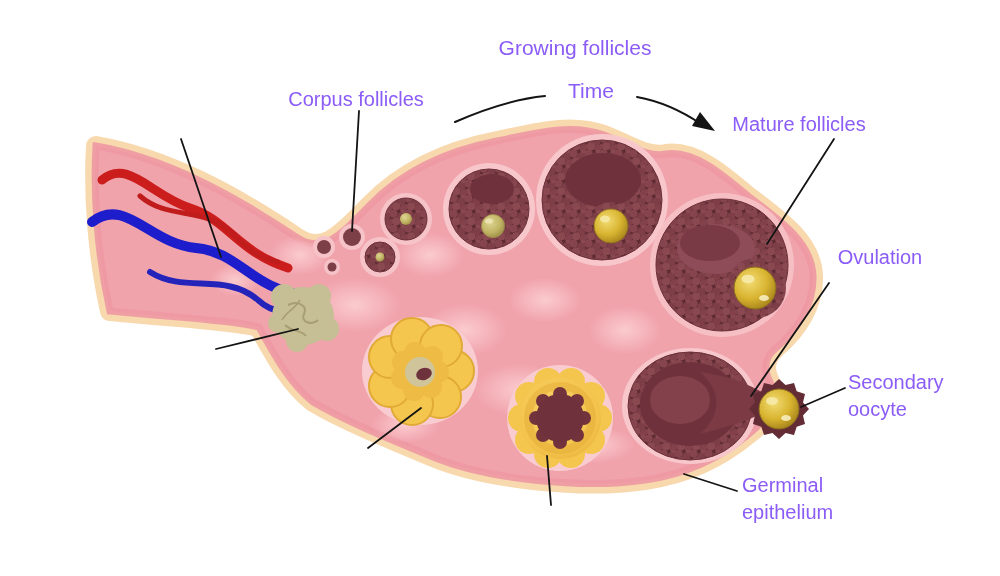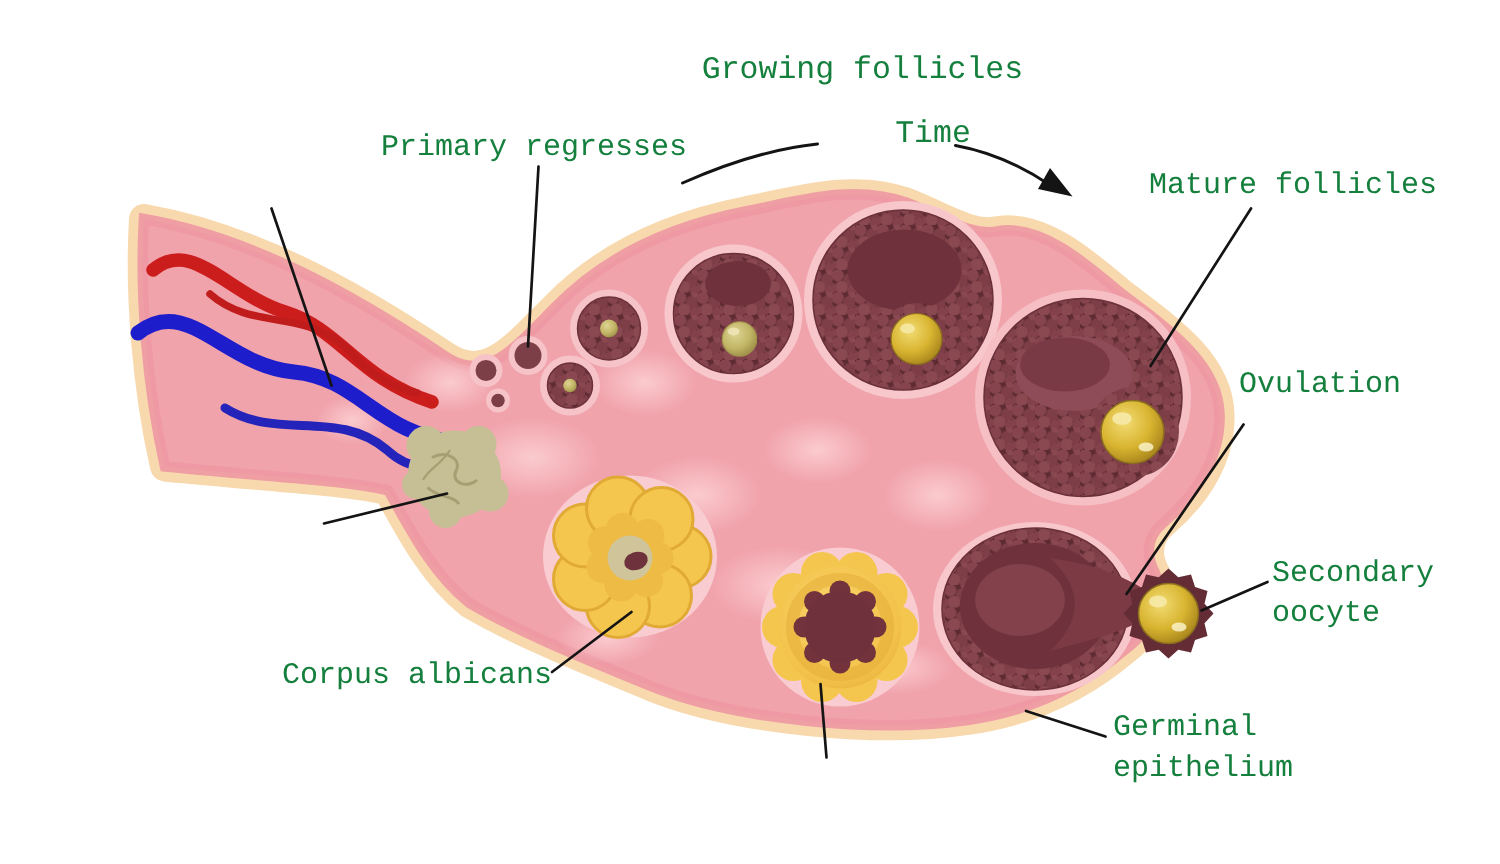--- a/index.html
+++ b/index.html
@@ -1,19 +1,19 @@
 <!DOCTYPE html>
 <html><head>
 <meta charset="utf-8">
 <style>
   html,body{margin:0;padding:0;background:#ffffff;}
   .stage{position:relative;width:1000px;height:576px;background:#ffffff;overflow:hidden;
          font-family:"Liberation Sans",sans-serif;}
   .stage svg{position:absolute;left:0;top:0;}
-  .lbl{position:absolute;font-size:20px;line-height:1.35;color:#15803d;white-space:nowrap;font-family:Liberation Mono, monospace;}
+  .lbl{position:absolute;font-size:20px;line-height:1.35;color:#8b5cf6;white-space:nowrap;}
   .ctr{transform:translate(-50%,-50%);text-align:center;}
   .wrap{white-space:normal;}
   .big{font-size:21px;}
 </style>
 </head>
 <body>
 
 <div class="stage">
 
 <svg width="1000" height="576" viewBox="0 0 1000 576">
@@ -217,20 +217,19 @@
     <line x1="551" y1="505" x2="547" y2="456"></line>
   </g>
   <g>
     <path d="M 455,122 Q 505,100 545,96" fill="none" stroke="#141414" stroke-width="2" stroke-linecap="round"></path>
     <path d="M 637,97 Q 670,103 701,124" fill="none" stroke="#141414" stroke-width="2" stroke-linecap="round"></path>
     <polygon fill="#141414" points="715,131 692,126 700,112"></polygon>
   </g>
 </svg>
 
   <div class="lbl ctr big" style="left:575px;top:48px;">Growing follicles</div>
-  <div class="lbl ctr big" style="left:591px;top:91px;margin-left:31px;">Time</div>
-  <div class="lbl ctr" style="left:356px;top:99px;">Primary regresses</div>
-  <div class="lbl ctr" style="left:862px;top:124px;">Mature follicles</div>
+  <div class="lbl ctr big" style="left:591px;top:91px;">Time</div>
+  <div class="lbl ctr" style="left:356px;top:99px;">Corpus follicles</div>
+  <div class="lbl ctr" style="left:799px;top:124px;">Mature follicles</div>
   <div class="lbl ctr" style="left:880px;top:257px;">Ovulation</div>
   <div class="lbl wrap" style="left:848px;top:369px;width:115px;">Secondary oocyte</div>
   <div class="lbl wrap" style="left:742px;top:472px;width:115px;">Germinal epithelium</div>
-  <div class="lbl ctr" style="left:278px;top:451px;">Corpus albicans</div>
 </div>
 
 </body></html>

